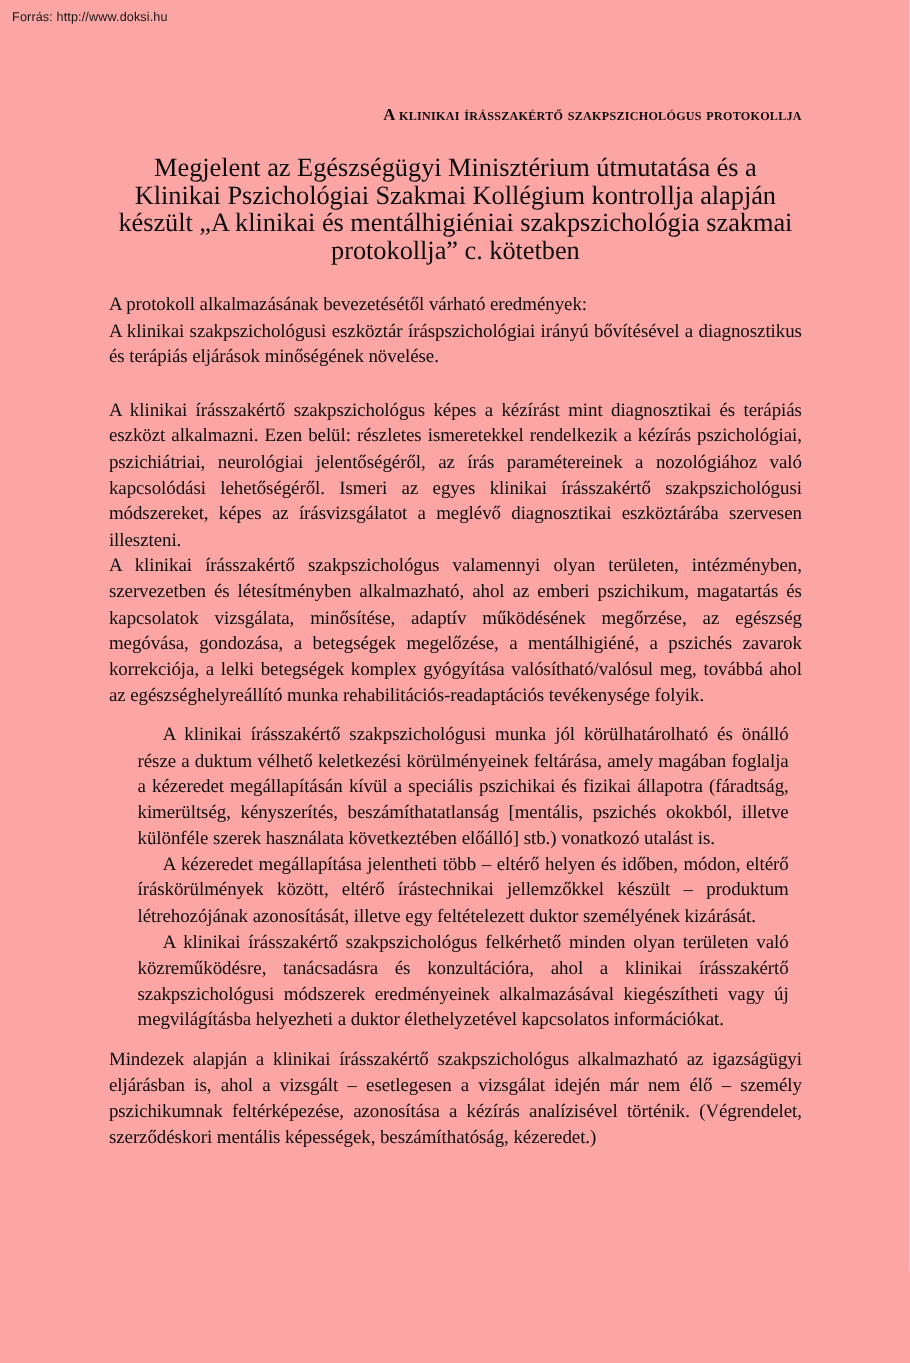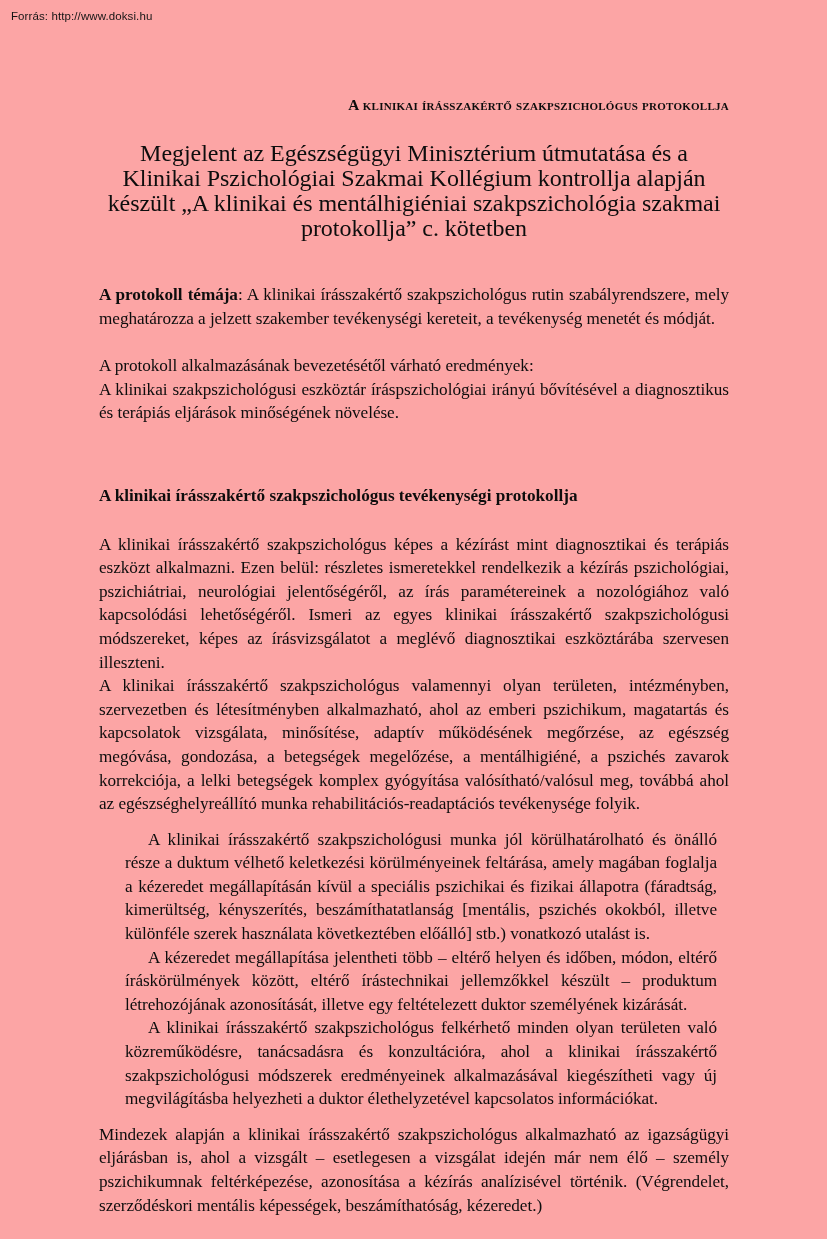--- a/index.html
+++ b/index.html
@@ -103,27 +103,25 @@
 <div class="page">
 
   <div class="source-header">Forrás: http://www.doksi.hu</div>
 
   <div class="content">
 
     <h1 class="doc-title">A klinikai írásszakértő szakpszichológus protokollja</h1>
 
     <p class="doc-subtitle">Megjelent az Egészségügyi Minisztérium útmutatása és a Klinikai Pszichológiai Szakmai Kollégium kontrollja alapján készült „A klinikai és mentálhigiéniai szakpszichológia szakmai protokollja” c. kötetben</p>
 
-    <p class="body-par gap-topic"><span class="lead-bold">A protokoll témája</span><span>: </span><span>A klinikai írásszakértő szakpszichológus rutin szabályrendszere, mely meghatározza a jelzett szakember tevékenységi kereteit, a tevékenység menetét és módját.</span></p>
 
     <p class="body-par gap-results">A protokoll alkalmazásának bevezetésétől várható eredmények:</p>
 
     <p class="body-par">A klinikai szakpszichológusi eszköztár íráspszichológiai irányú bővítésével a diagnosztikus és terápiás eljárások minőségének növelése.</p>
 
-    <p class="section-heading gap-section">A klinikai írásszakértő szakpszichológus tevékenységi protokollja</p>
 
     <p class="body-par gap-afterhead">A klinikai írásszakértő szakpszichológus képes a kézírást mint diagnosztikai és terápiás eszközt alkalmazni. Ezen belül: részletes ismeretekkel rendelkezik a kézírás pszichológiai, pszichiátriai, neurológiai jelentőségéről, az írás paramétereinek a nozológiához való kapcsolódási lehetőségéről. Ismeri az egyes klinikai írásszakértő szakpszichológusi módszereket, képes az írásvizsgálatot a meglévő diagnosztikai eszköztárába szervesen illeszteni.</p>
 
 
     <p class="body-par">A klinikai írásszakértő szakpszichológus valamennyi olyan területen, intézményben, szervezetben és létesítményben alkalmazható, ahol az emberi pszichikum, magatartás és kapcsolatok vizsgálata, minősítése, adaptív működésének megőrzése, az egészség megóvása, gondozása, a betegségek megelőzése, a mentálhigiéné, a pszichés zavarok korrekciója, a lelki betegségek komplex gyógyítása valósítható/valósul meg, továbbá ahol az egészséghelyreállító munka rehabilitációs-readaptációs tevékenysége folyik.</p>
 
     <div class="indent-block">
       <p class="body-par">A klinikai írásszakértő szakpszichológusi munka jól körülhatárolható és önálló része a duktum vélhető keletkezési körülményeinek feltárása, amely magában foglalja a kézeredet megállapításán kívül a speciális pszichikai és fizikai állapotra (fáradtság, kimerültség, kényszerítés, beszámíthatatlanság [mentális, pszichés okokból, illetve különféle szerek használata következtében előálló] stb.) vonatkozó utalást is.</p>
       <p class="body-par">A kézeredet megállapítása jelentheti több – eltérő helyen és időben, módon, eltérő íráskörülmények között, eltérő írástechnikai jellemzőkkel készült – produktum létrehozójának azonosítását, illetve egy feltételezett duktor személyének kizárását.</p>
       <p class="body-par">A klinikai írásszakértő szakpszichológus felkérhető minden olyan területen való közreműködésre, tanácsadásra és konzultációra, ahol a klinikai írásszakértő szakpszichológusi módszerek eredményeinek alkalmazásával kiegészítheti vagy új megvilágításba helyezheti a duktor élethelyzetével kapcsolatos információkat.</p>

